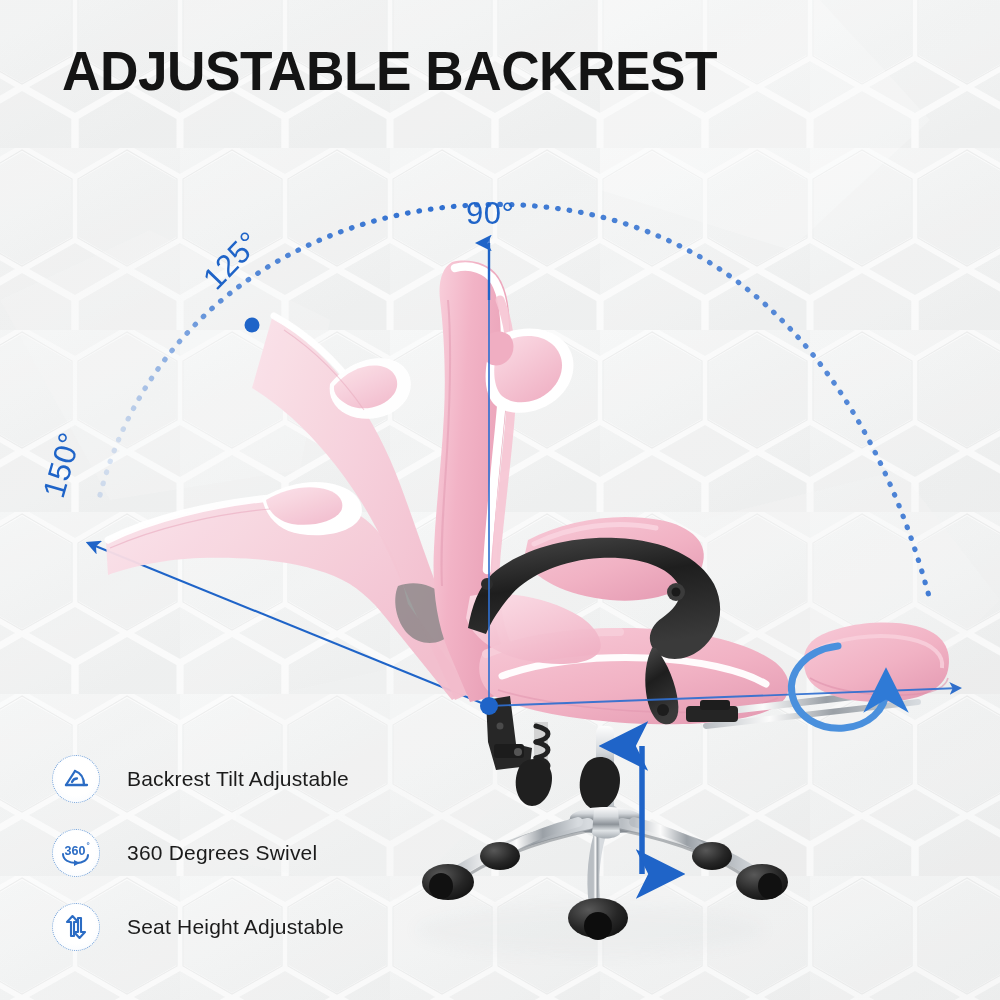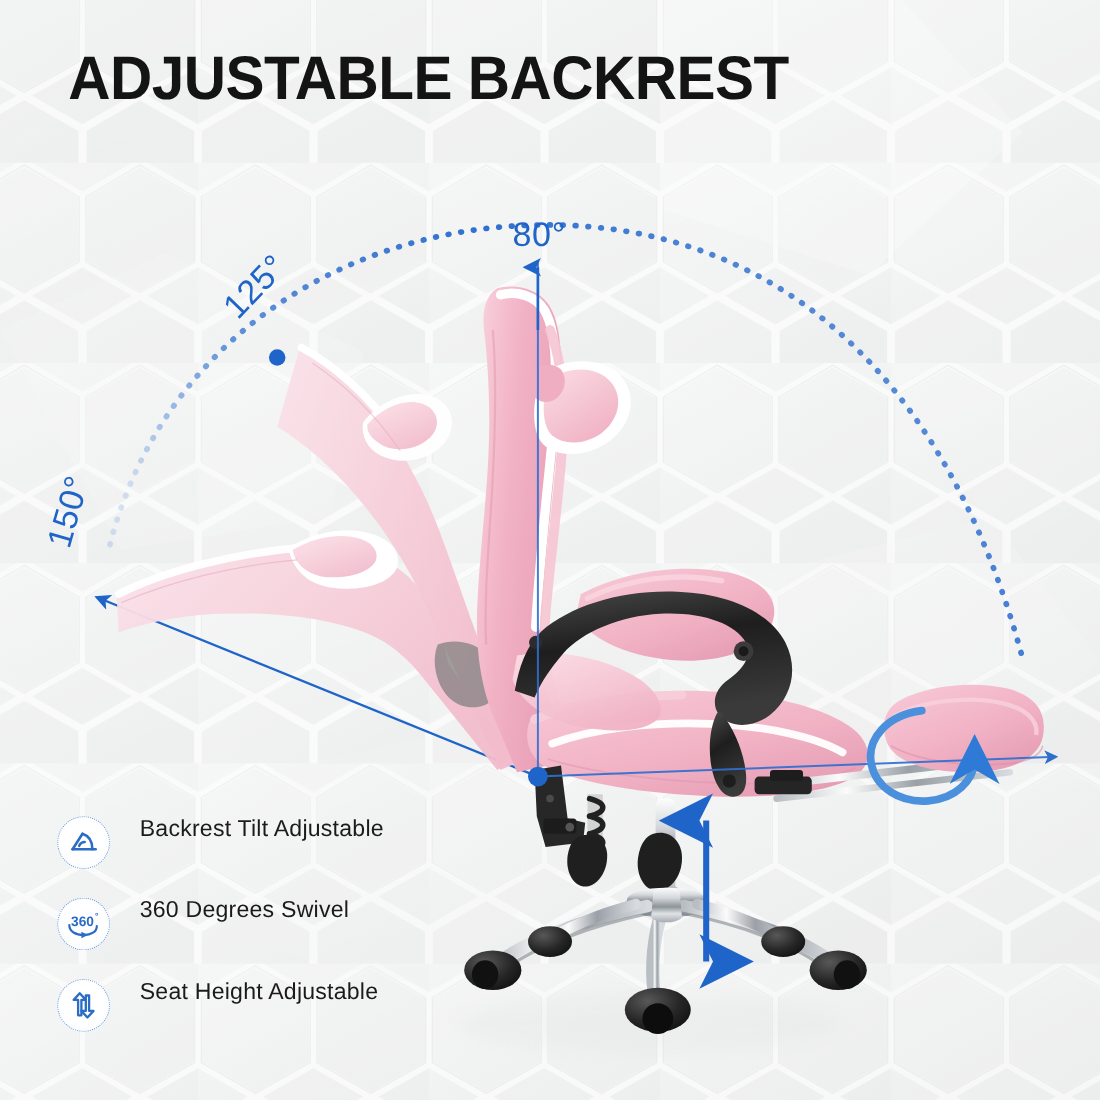--- a/index.html
+++ b/index.html
@@ -35,21 +35,21 @@
     letter-spacing:0.5px;
     white-space:nowrap;
     font-family:"Liberation Sans","DejaVu Sans",sans-serif;
   }
   #ang90  { left:466px; top:196px; }
   #ang125 { left:196px; top:272px; transform:rotate(-46deg); transform-origin:left top; }
   #ang150 { left:36px;  top:492px; transform:rotate(-74deg); transform-origin:left top; }
 
   
   #features { position:absolute; left:52px; top:742px; width:420px; }
-  .feat { display:flex; align-items:flex-start; height:74px; }
+  .feat { display:flex; align-items:center; height:74px; }
   .feat-ic {
     width:48px; height:48px; flex:0 0 48px;
     border:1.6px dotted #6f9fd8; border-radius:50%;
     display:flex; align-items:center; justify-content:center;
     background:radial-gradient(circle at 50% 45%, #ffffff 55%, #f4f8fd 100%);
   }
   .feat-tx {
     margin-left:27px; font-size:21px; color:#1b1b1b;
     font-weight:400; letter-spacing:0.2px;
     font-family:"Liberation Sans","DejaVu Sans",sans-serif;
@@ -364,21 +364,21 @@
     <circle cx="489" cy="706" r="9" fill="#1f64c8"></circle>
 
     <circle cx="252" cy="325" r="7.5" fill="#1f64c8"></circle>
 
     <path d="M838,646 C806,650 788,672 792,694 C796,716 818,730 844,728
              C868,726 886,710 886,690" fill="none" stroke="#4a90dd" stroke-width="7" stroke-linecap="round" marker-end="url(#curlArrow)"></path>
 
     <line x1="642" y1="874" x2="642" y2="746" stroke="#1f64c8" stroke-width="5.5" marker-start="url(#arrowBigUp)" marker-end="url(#arrowBigUp)"></line>
   </svg>
 
-  <div class="ang" id="ang90">80°</div>
+  <div class="ang" id="ang90">90°</div>
   <div class="ang" id="ang125">125°</div>
   <div class="ang" id="ang150">150°</div>
 
   <div id="features">
 
     <div class="feat">
       <div class="feat-ic">
         <svg width="30" height="30" viewBox="0 0 30 30">
           <g fill="none" stroke="#2b6cc4" stroke-width="2.3" stroke-linecap="round" stroke-linejoin="round">
             <path d="M5,21 L26,21"></path>

